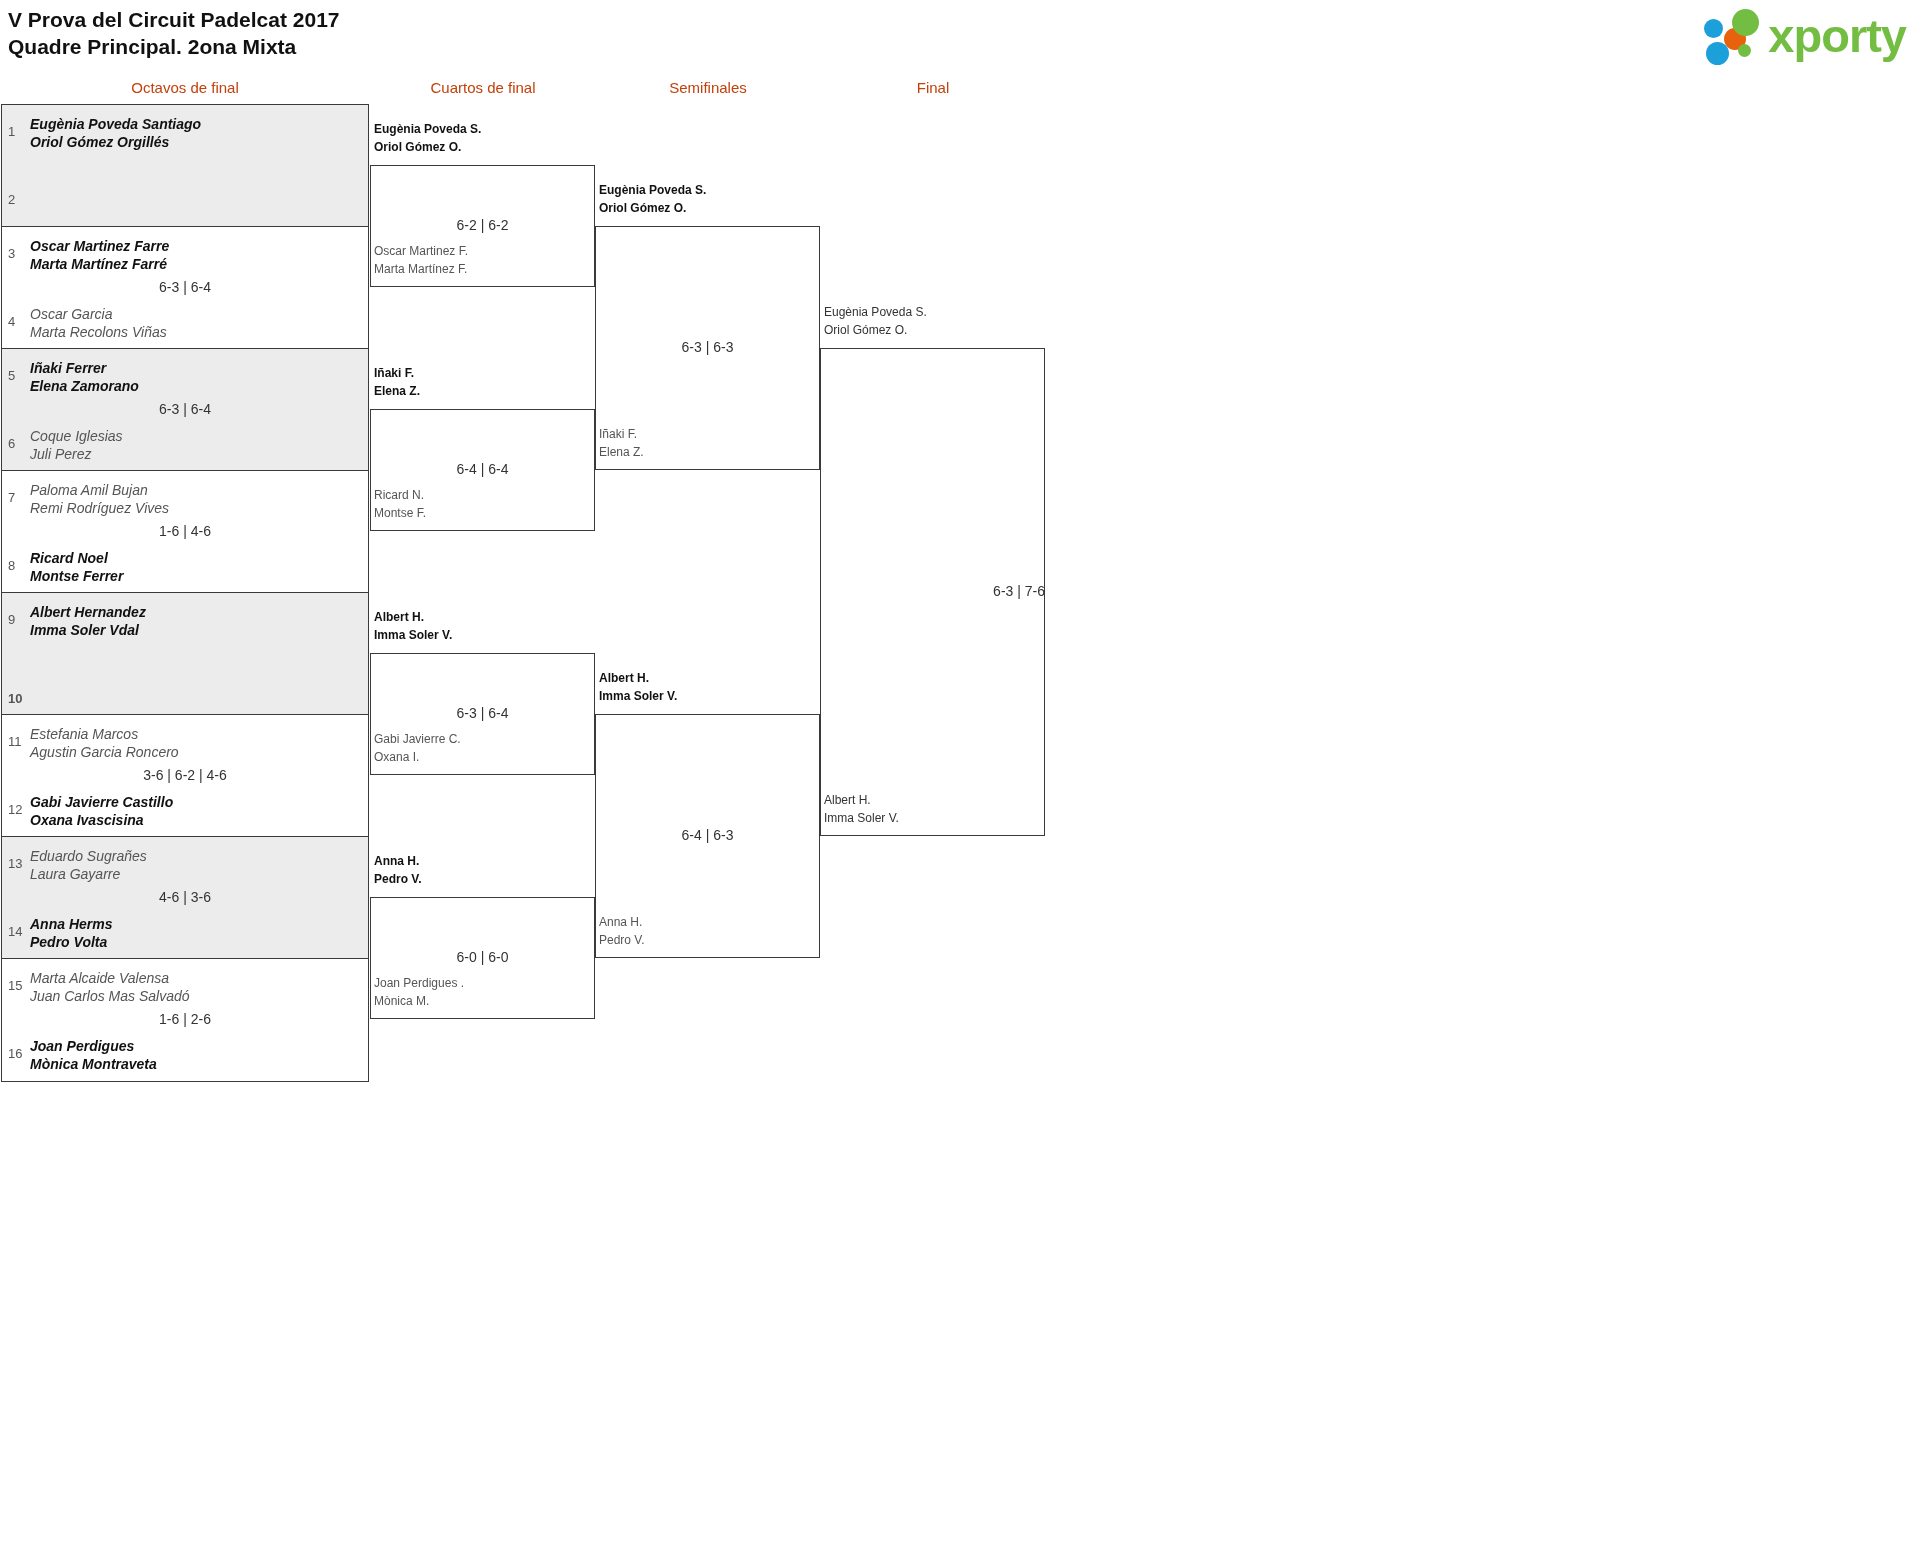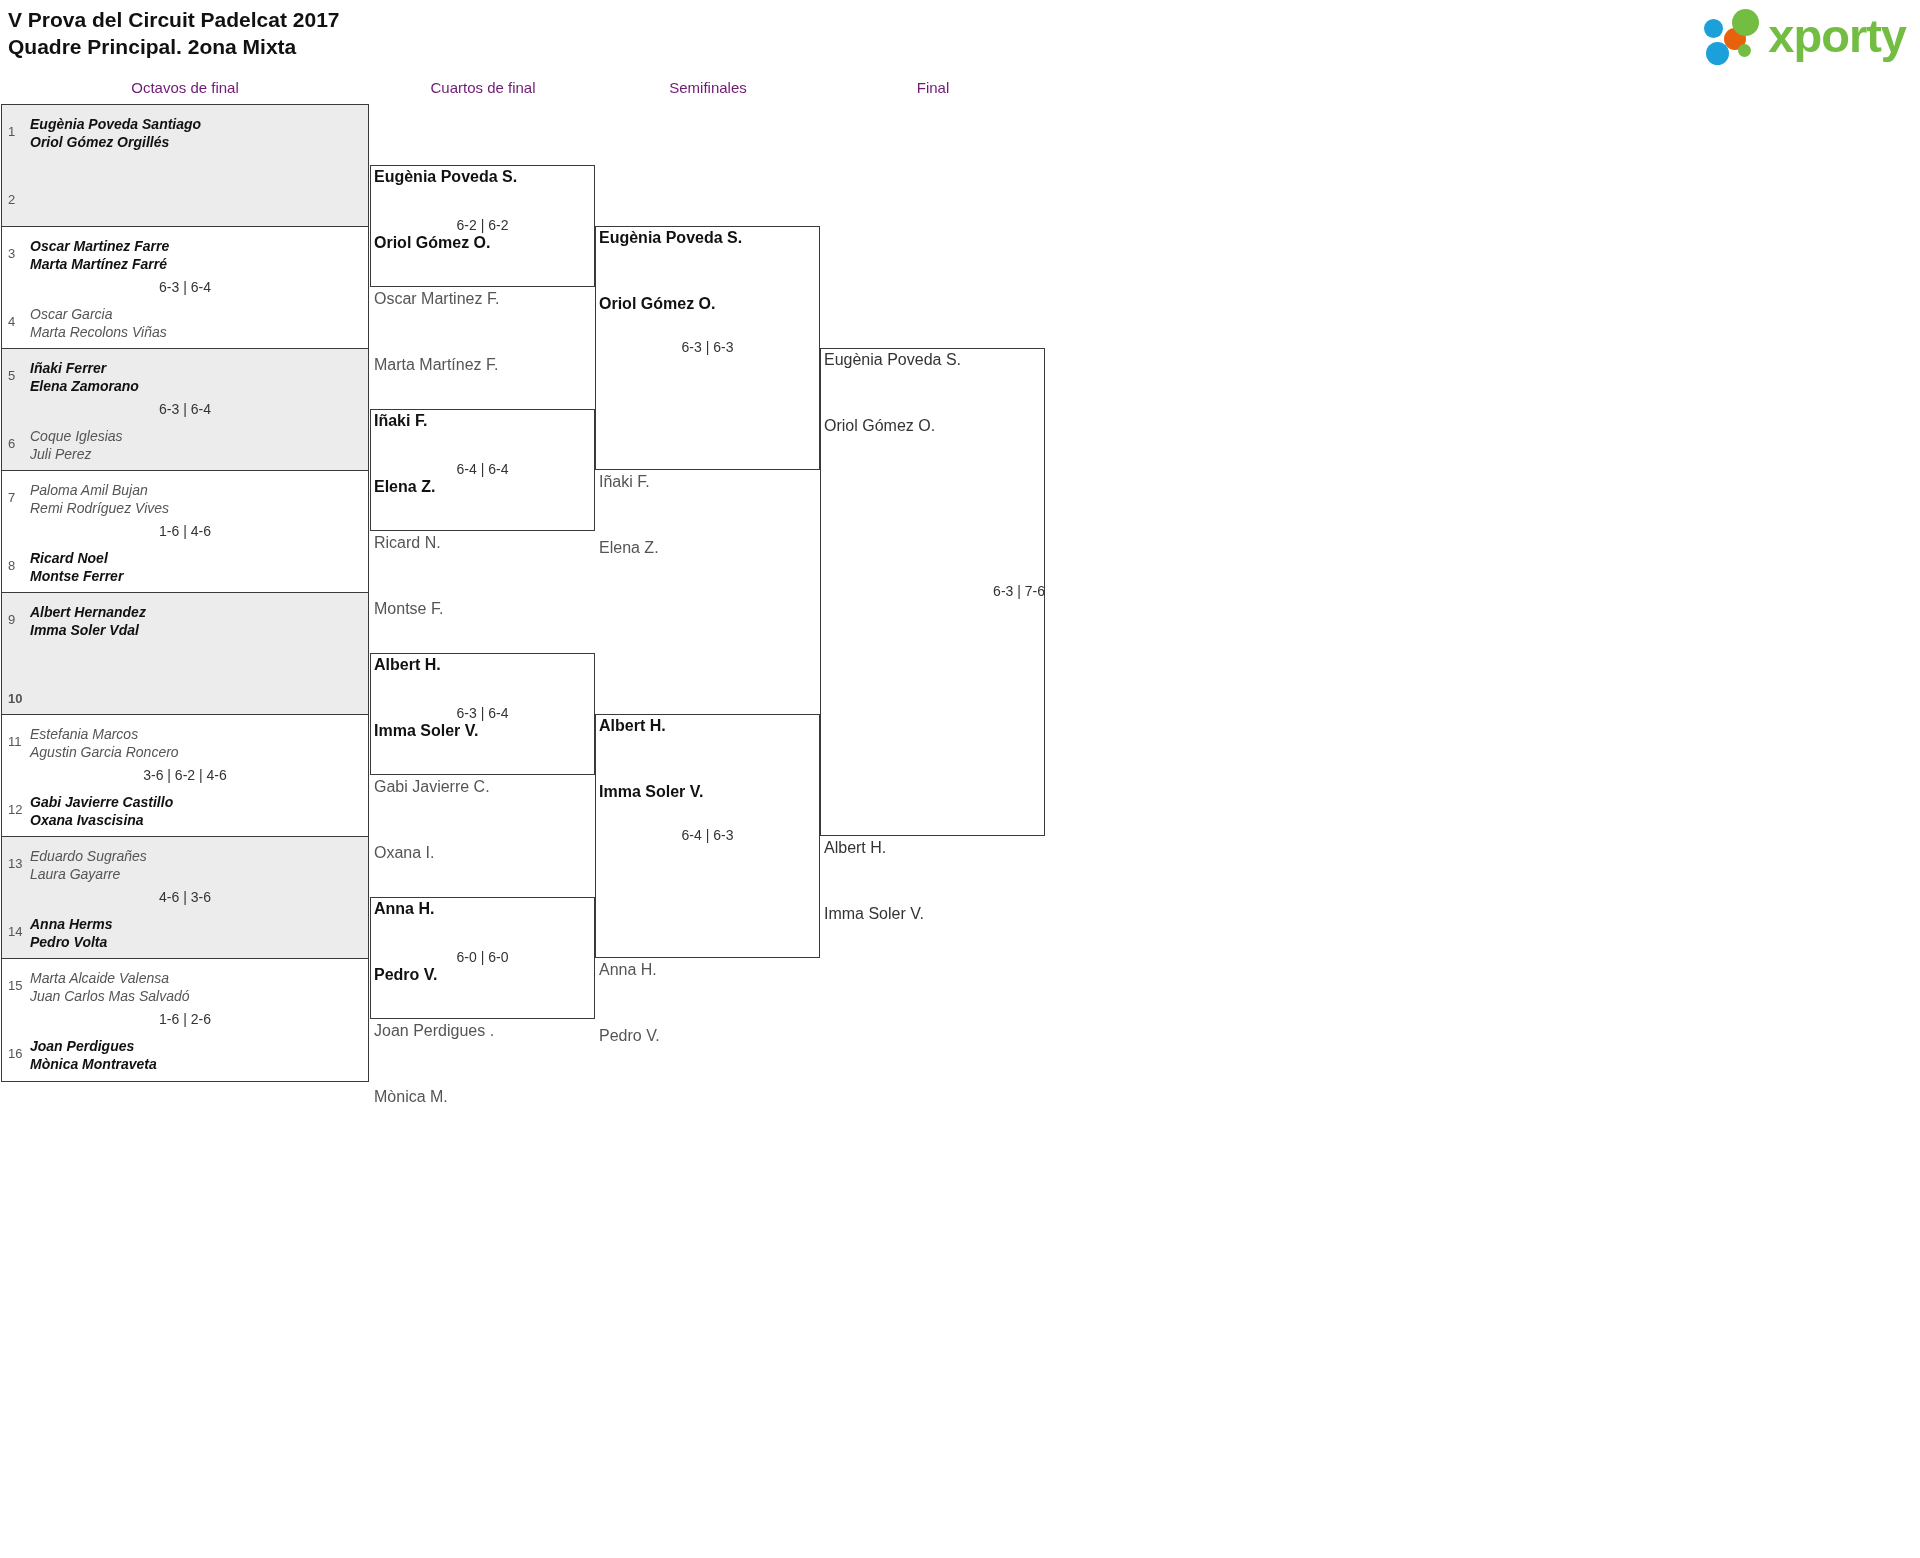--- a/index.html
+++ b/index.html
@@ -20,36 +20,36 @@
   .logo{position:absolute;right:14px;top:6px;height:58px;display:flex;align-items:center;}
   .logo-dots{position:relative;width:62px;height:56px;margin-right:4px;}
   .logo-dots i{position:absolute;border-radius:50%;display:block;}
   .d1{width:19px;height:19px;background:#1ba0da;left:2px;top:12px;}
   .d2{width:22px;height:22px;background:#e8610c;left:22px;top:21px;}
   .d3{width:27px;height:27px;background:#74bd43;left:30px;top:2px;}
   .d4{width:23px;height:23px;background:#1ba0da;left:4px;top:35px;}
   .d5{width:13px;height:13px;background:#74bd43;left:36px;top:37px;}
   .logo-text{font-size:47px;font-weight:bold;color:#74bd43;letter-spacing:-1px;line-height:47px;}
   
-  .rnd-head{position:absolute;font-size:15px;color:#701a75;text-align:center;top:79px;}
+  .rnd-head{position:absolute;font-size:15px;color:#c2410c;text-align:center;top:79px;}
   
   .r1{position:absolute;left:1px;top:104px;width:368px;border:1px solid #3a3a3a;box-sizing:border-box;}
   .r1-match{position:relative;box-sizing:border-box;border-bottom:1px solid #3a3a3a;}
   .r1-match:last-child{border-bottom:none;}
   .r1-match.shade{background:#ececec;}
   .slot{position:absolute;left:0;width:100%;box-sizing:border-box;padding-left:8px;}
   .seed{position:absolute;left:6px;font-size:13px;color:#555;}
   .pl{font-size:14px;line-height:18px;margin-left:20px;font-style:italic;}
   .pl.win{font-weight:bold;color:#111;}
   .pl.lose{font-weight:normal;color:#555;}
   .r1-score{position:absolute;width:100%;text-align:center;font-size:14px;color:#333;}
   
   .mbox{position:absolute;box-sizing:border-box;border:1px solid #3a3a3a;}
   .mscore{position:absolute;text-align:center;font-size:14px;color:#333;width:100%;}
-  .mname{position:absolute;font-size:16px;line-height:18px;white-space:nowrap;margin-top:48px;}
+  .mname{position:absolute;font-size:12px;line-height:18px;white-space:nowrap;}
   .mname.win{font-weight:bold;color:#111;}
   .mname.lose{font-weight:normal;color:#555;}
   .mname.neutral{font-weight:normal;color:#333;}
 </style>
 </head>
 <body>
 
 <div class="title">
   <div>V Prova del Circuit Padelcat 2017</div>
   <div>Quadre Principal. 2ona Mixta</div>

